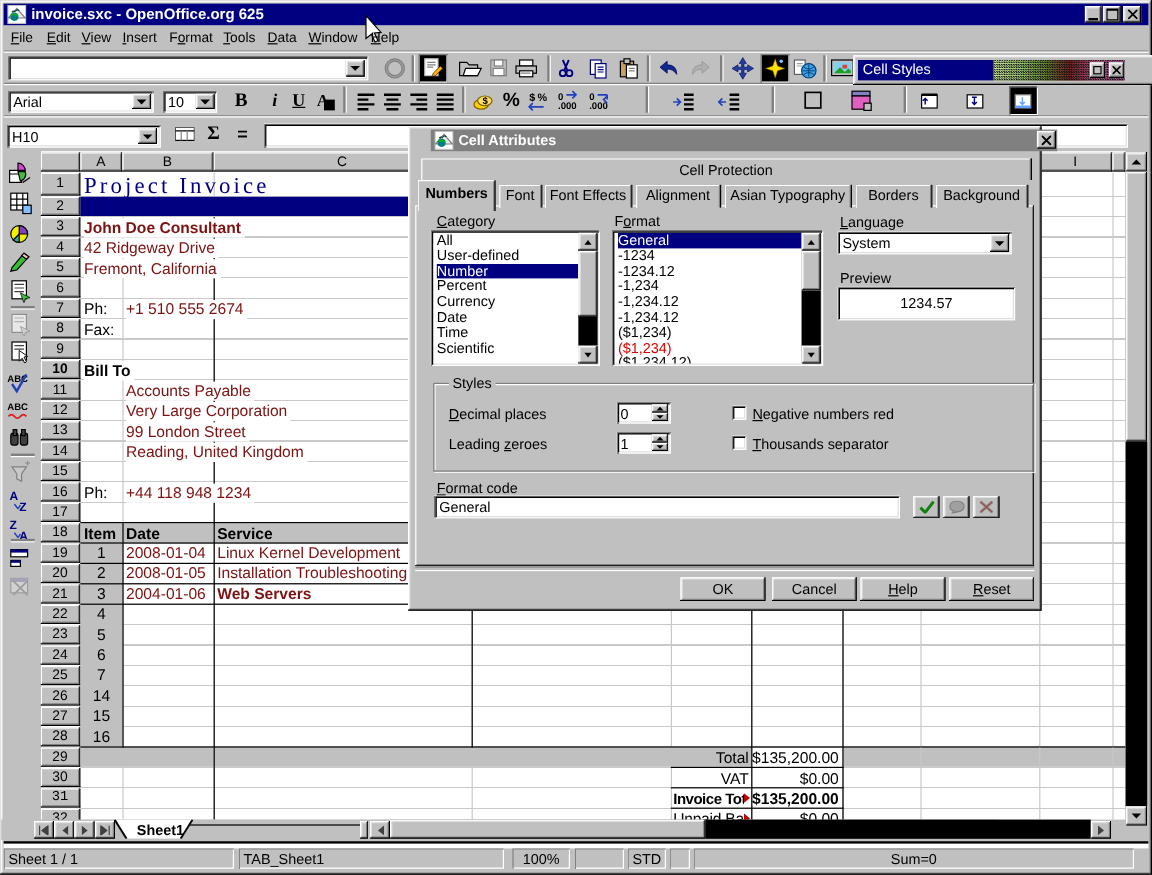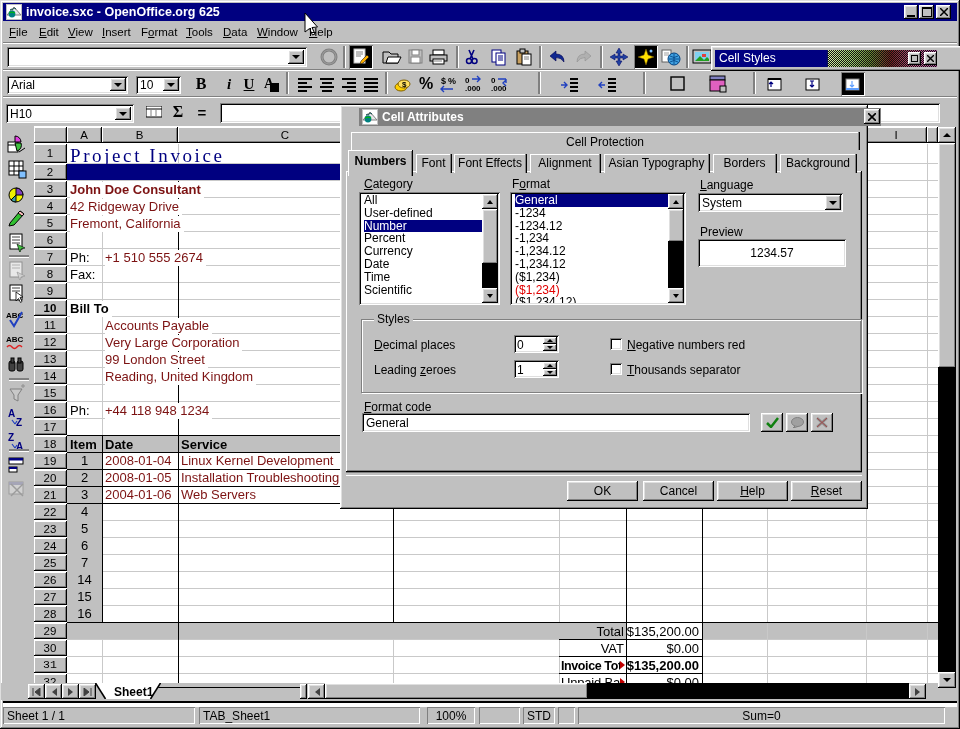--- a/index.html
+++ b/index.html
@@ -561,21 +561,21 @@
 <div class="cell" style="left:105px;top:437px;font-weight:bold;">Date</div>
 <div class="cell" style="left:181px;top:437px;font-weight:bold;">Service</div>
 <div class="cell" style="left:67px;top:453px;width:35px;text-align:center;">1</div>
 <div class="cell maroon" style="left:105px;top:453px;">2008-01-04</div>
 <div class="cell maroon" style="left:181px;top:453px;">Linux Kernel Development</div>
 <div class="cell" style="left:67px;top:470px;width:35px;text-align:center;">2</div>
 <div class="cell maroon" style="left:105px;top:470px;">2008-01-05</div>
 <div class="cell maroon" style="left:181px;top:470px;">Installation Troubleshooting</div>
 <div class="cell" style="left:67px;top:487px;width:35px;text-align:center;">3</div>
 <div class="cell maroon" style="left:105px;top:487px;">2004-01-06</div>
-<div class="cell maroon" style="left:181px;top:487px;">Web Servers</div>
+<div class="cell maroon" style="left:181px;top:487px;font-weight:bold;">Web Servers</div>
 <div class="cell" style="left:67px;top:504px;width:35px;text-align:center;">4</div>
 <div class="cell" style="left:67px;top:521px;width:35px;text-align:center;">5</div>
 <div class="cell" style="left:67px;top:538px;width:35px;text-align:center;">6</div>
 <div class="cell" style="left:67px;top:555px;width:35px;text-align:center;">7</div>
 <div class="cell" style="left:67px;top:572px;width:35px;text-align:center;">14</div>
 <div class="cell" style="left:67px;top:589px;width:35px;text-align:center;">15</div>
 <div class="cell" style="left:67px;top:606px;width:35px;text-align:center;">16</div>
 <div class="cell" style="left:500px;top:624px;width:124px;text-align:right;">Total</div>
 <div class="cell" style="left:560px;top:624px;width:139px;text-align:right;">$135,200.00</div>
 <div class="cell" style="left:500px;top:641px;width:124px;text-align:right;">VAT</div>

